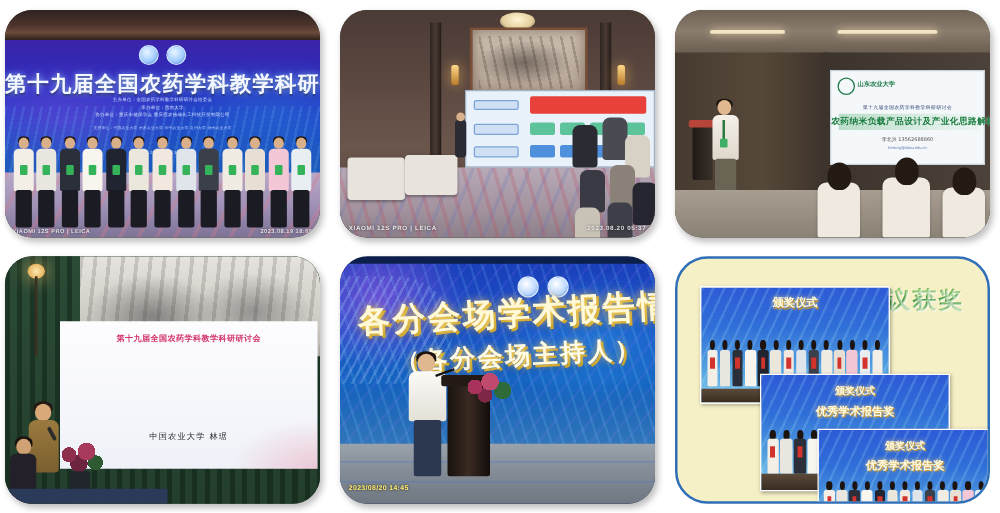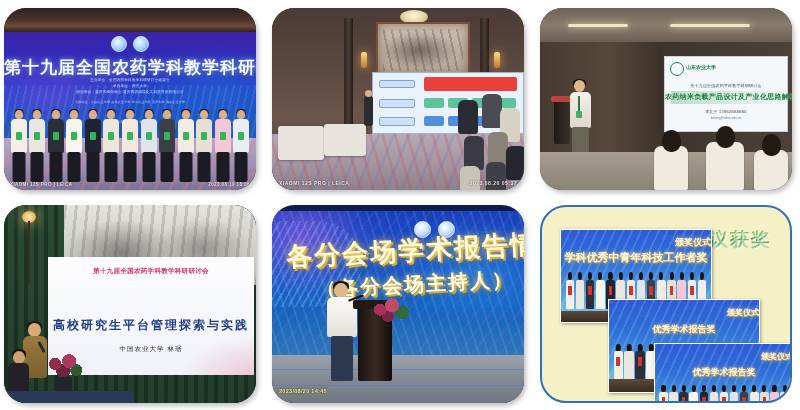--- a/index.html
+++ b/index.html
@@ -262,21 +262,21 @@
   #p6 .awardTitle { position:absolute; right:18px; top:20px; font-size:19px; font-weight:bold;
     letter-spacing:2px; color:#3aa33a;
     background: linear-gradient(180deg,#9ad36b,#2e8b2e 55%,#cfe8a8);
     -webkit-background-clip:text; background-clip:text; -webkit-text-fill-color:transparent;
     text-shadow: 1px 1px 1px rgba(255,255,255,.6); }
   .awardPhoto { position:absolute; border:1px solid #ffffff; box-shadow:1px 1px 3px rgba(0,0,0,.35);
     background: linear-gradient(180deg,#2d5bd6 0%,#2f6fd8 35%,#59a8e0 75%,#8fd0ef 100%);
     overflow:hidden; }
   .awardPhoto::before { content:""; position:absolute; inset:0;
     background: repeating-linear-gradient(115deg, rgba(180,230,255,.18) 0 2px, transparent 2px 8px); }
-  .ap-t1 { position:absolute; left:0; width:100%; text-align:right; font-weight:bold;
+  .ap-t1 { position:absolute; left:0; width:100%; text-align:center; font-weight:bold;
     color:#fffbe0; text-shadow:0 0 4px rgba(255,210,120,.9), 1px 1px 0 #b98b20; }
   .ap-t2 { position:absolute; left:0; width:100%; text-align:center; font-weight:bold;
     color:#fffbe0; text-shadow:0 0 4px rgba(255,210,120,.9), 1px 1px 0 #b98b20; white-space:nowrap; }
   .apRow { position:absolute; left:3%; width:94%; display:flex; justify-content:space-between; align-items:flex-end; }
   .apP { position:relative; }
   .apP i { position:absolute; left:50%; top:0; transform:translateX(-50%);
     width:48%; height:22%; border-radius:50%; background:#1d140f; display:block; }
   .apP b { position:absolute; left:0; top:20%; width:100%; height:80%; border-radius:2px 2px 1px 1px; display:block; }
   .apP s { position:absolute; left:30%; top:36%; width:40%; height:26%; background:#d2332c; display:block; }
   .apFloor { position:absolute; left:0; bottom:0; width:100%;
@@ -491,21 +491,20 @@
   <div class="panel shadow" id="p4">
     <div class="scene">
       <div class="layer drape"></div>
       <div class="layer mural"></div>
       <div class="layer lamp"></div>
       <div class="layer lampPole"></div>
 
       <div class="layer slide">
         <div class="slideDeco"></div>
         <div class="sHead cn">第十九届全国农药学科教学科研研讨会</div>
-        <div class="sT2 cn">高校研究生平台管理探索与实践</div>
         <div class="sAuth cn">中国农业大学    林琚</div>
       </div>
 
       <div class="layer flower"></div>
       <div class="layer vase"></div>
       <div class="layer spk">
         <span class="hair"></span>
         <span class="head"></span>
         <span class="body"></span>
         <span class="mic"></span>
@@ -548,21 +547,20 @@
       <div class="layer podFlower"></div>
       <div class="ts">2023/08/20 14:45</div>
     </div>
   </div>
 
   <div class="panel" id="p6">
     <div class="awardTitle cn">会议获奖</div>
 
     <div class="awardPhoto" id="ap1">
       <div class="ap-t1 cn" style="top:6%;font-size:9px;">颁奖仪式</div>
-      <div class="ap-t2 cn" style="top:22%;font-size:11px;">学科优秀中青年科技工作者奖</div>
       <div class="apRow" id="apRow1" style="top:46%;height:40%;">
           <div class="apP" style="width: 6.11429%; height: 100%;">
             <i></i>
             <b style="background:#f3efe6"></b>
             <s></s>
           </div>
           <div class="apP" style="width: 6.11429%; height: 100%;">
             <i></i>
             <b style="background:#e9e6df"></b>
           </div>

